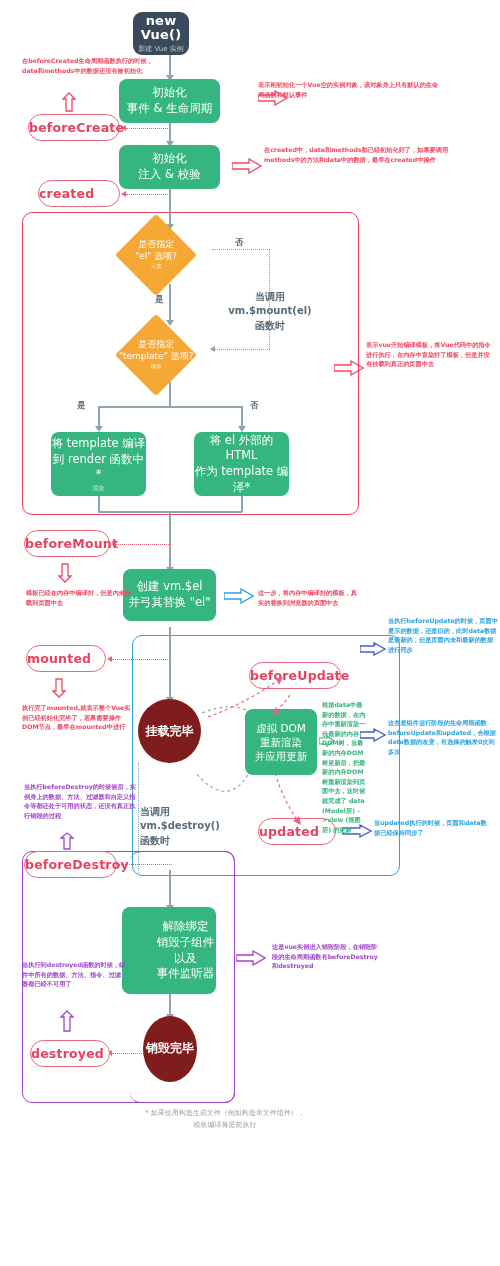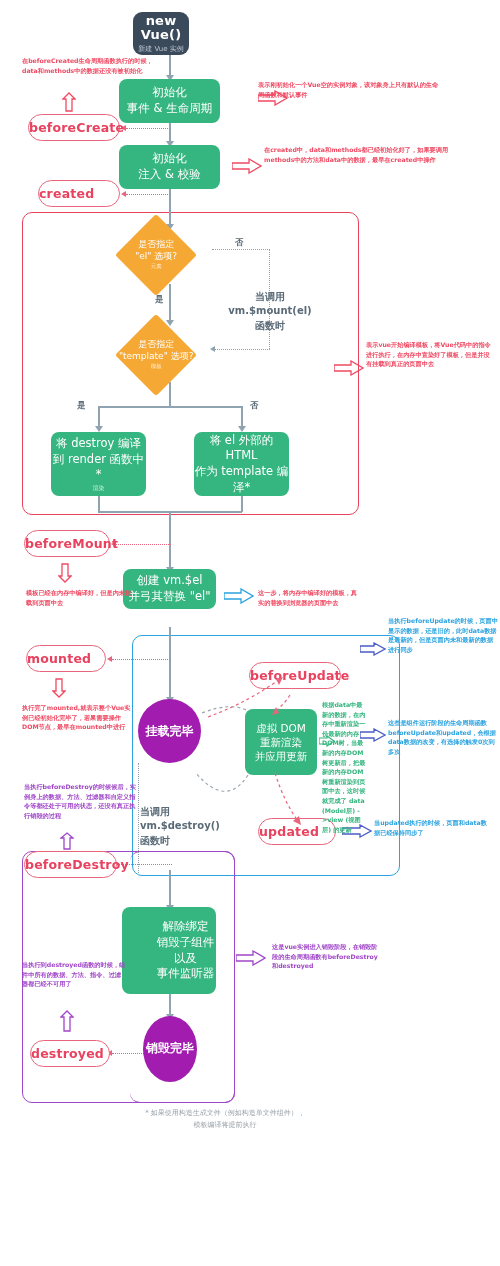--- a/index.html
+++ b/index.html
@@ -30,21 +30,21 @@
     background:#f5a834;color:#ffffff;
     display:flex;flex-direction:column;align-items:center;justify-content:center;
     text-align:center;line-height:1.3;font-size:9px;
     transform:rotate(45deg);border-radius:3px;
   }
   .diamond-wrap{position:absolute;}
   .diamond-inner{transform:rotate(-45deg);width:110px;text-align:center;}
   .diamond-inner .sub{font-size:5.5px;color:#ffe9c8;display:block;margin-top:1px;}
 
   .node-ellipse{
-    background:#a21caf;color:#ffffff;border-radius:50%;
+    background:#7f1d1d;color:#ffffff;border-radius:50%;
     display:flex;align-items:center;justify-content:center;
     text-align:center;font-size:12px;font-weight:bold;line-height:1.2;
   }
 
   .hook{
     border:1.4px solid #e8657d;border-radius:14px;background:#ffffff;
     color:#e8425f;font-size:12.5px;font-weight:bold;
     display:flex;align-items:center;justify-content:flex-start;
     letter-spacing:.2px;
   }
@@ -188,31 +188,31 @@
     <div class="node-diamond" style="width:58px;height:58px;">
       <div class="diamond-inner">
         <span>是否指定</span><br>
         <span>"template" 选项?</span>
         <span class="sub">模板</span>
       </div>
     </div>
   </div>
 
   <div class="abs node-green" style="left:51px;top:432px;width:95px;height:64px;">
-    <div>将 destroy 编译</div>
+    <div>将 template 编译</div>
     <div>到 render 函数中*</div>
     <div class="sub">渲染</div>
   </div>
 
   <div class="abs node-green" style="left:194px;top:432px;width:95px;height:64px;">
     <div>将 el 外部的HTML</div>
     <div>作为 template 编泽*</div>
   </div>
 
-  <div class="abs node-green" style="left:123px;top:569px;width:93px;height:40px;">
+  <div class="abs node-green" style="left:123px;top:569px;width:93px;height:52px;">
     <div>创建 vm.$el</div>
     <div>并弓其替换 "el"</div>
   </div>
 
   <div class="abs node-ellipse" style="left:138px;top:699px;width:63px;height:64px;">
     <span>挂载完毕</span>
   </div>
 
   <div class="abs node-green" style="left:245px;top:709px;width:72px;height:66px;font-size:10.5px;">
     <div>虚拟 DOM</div>

